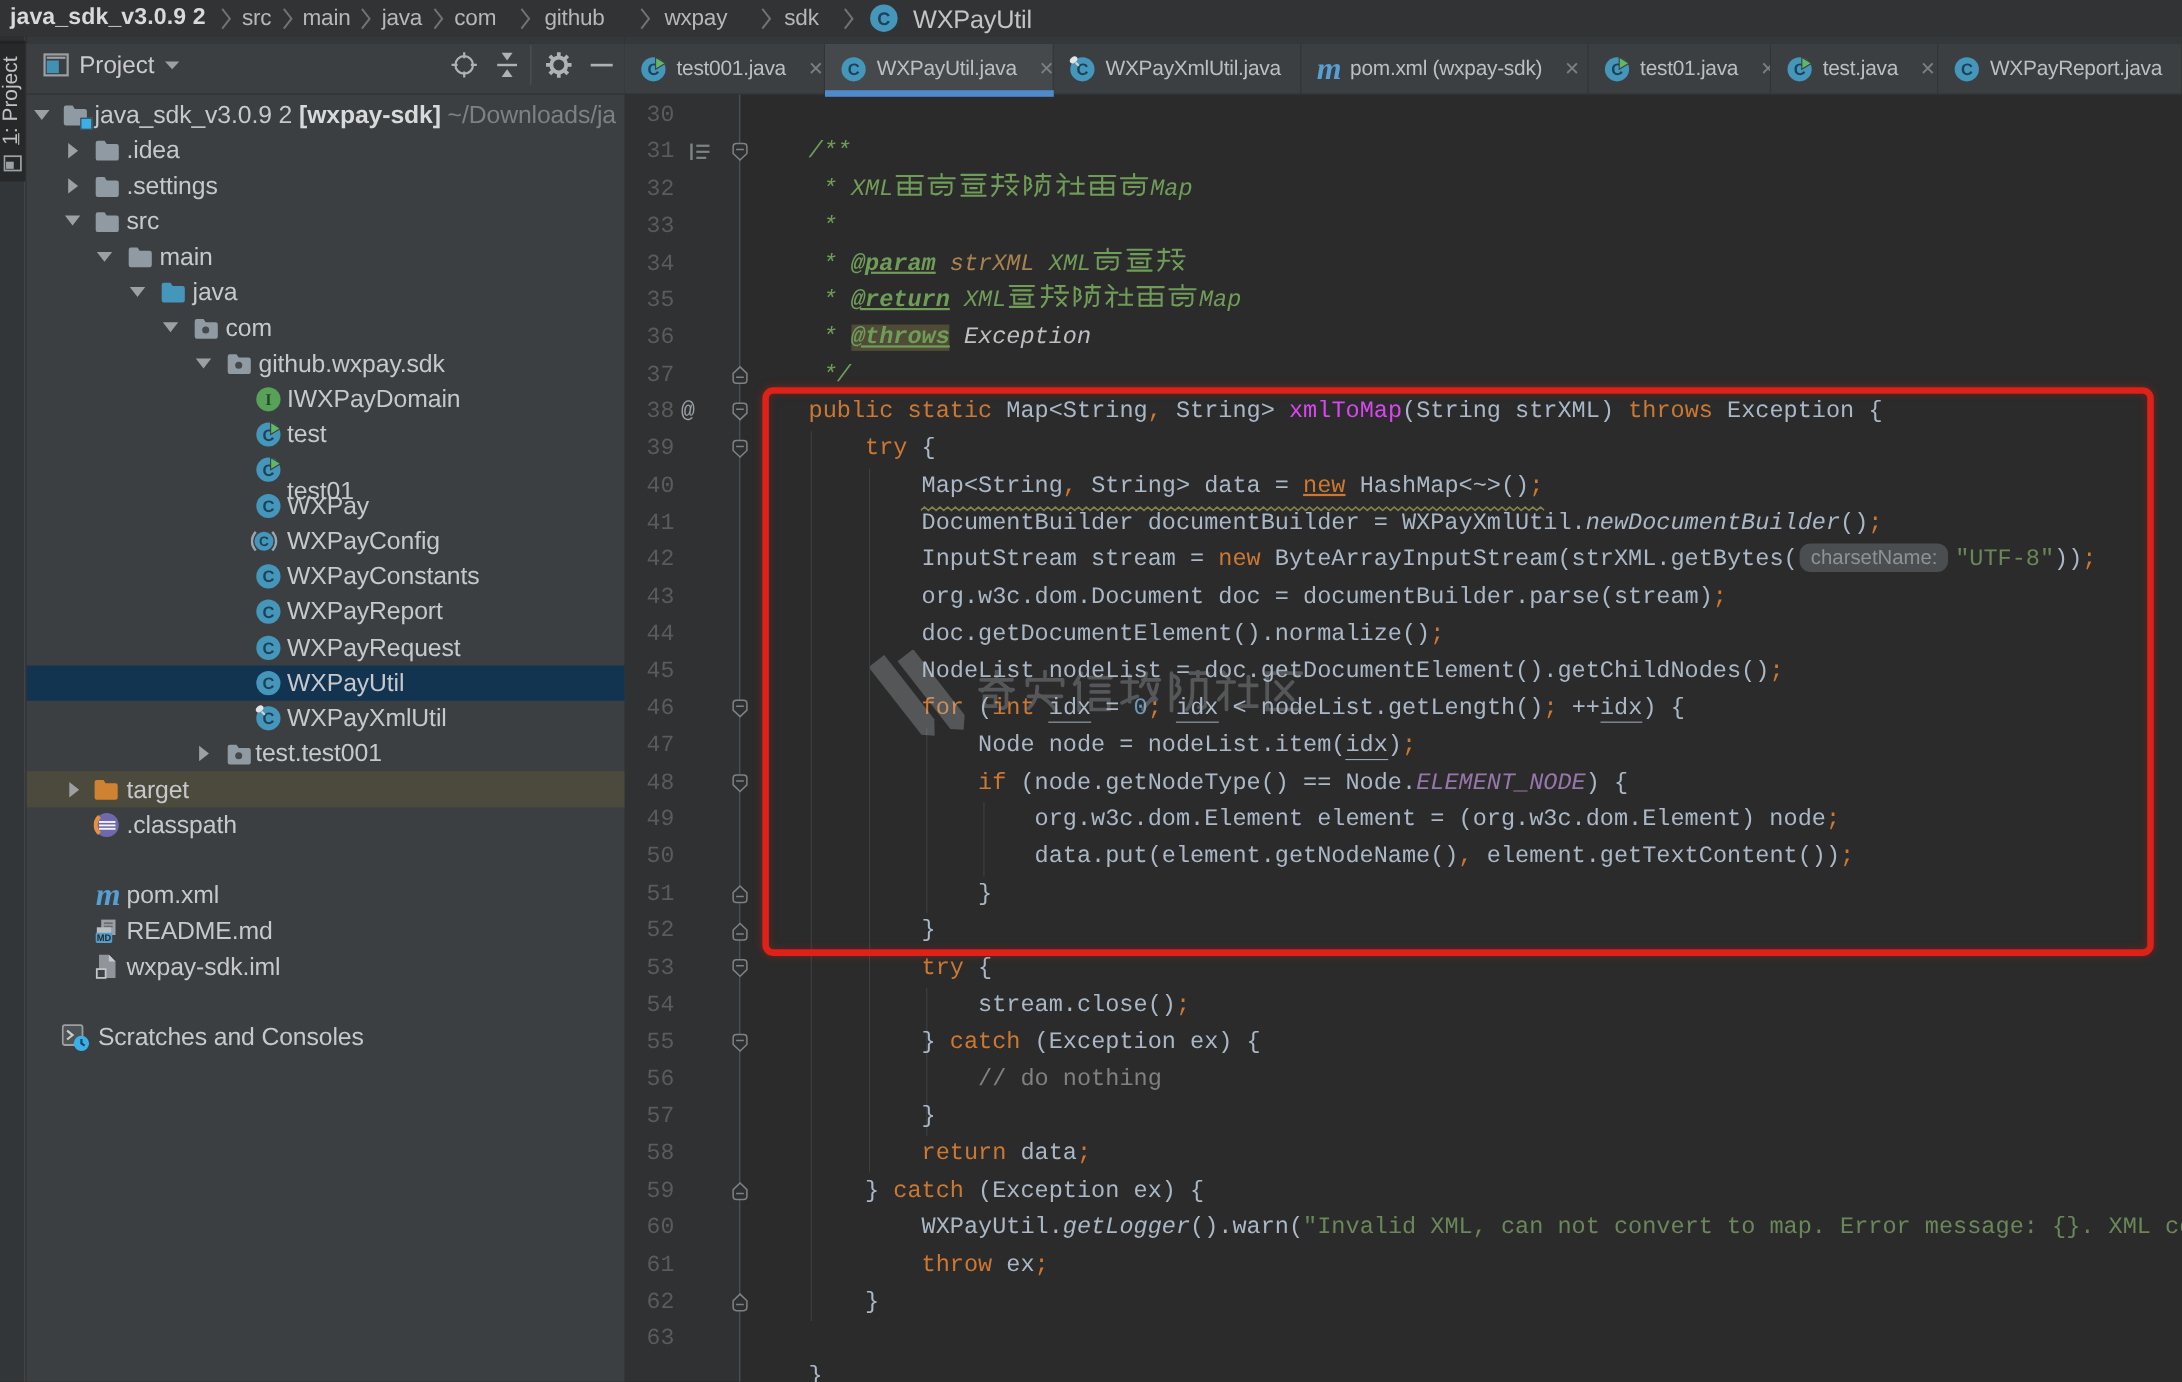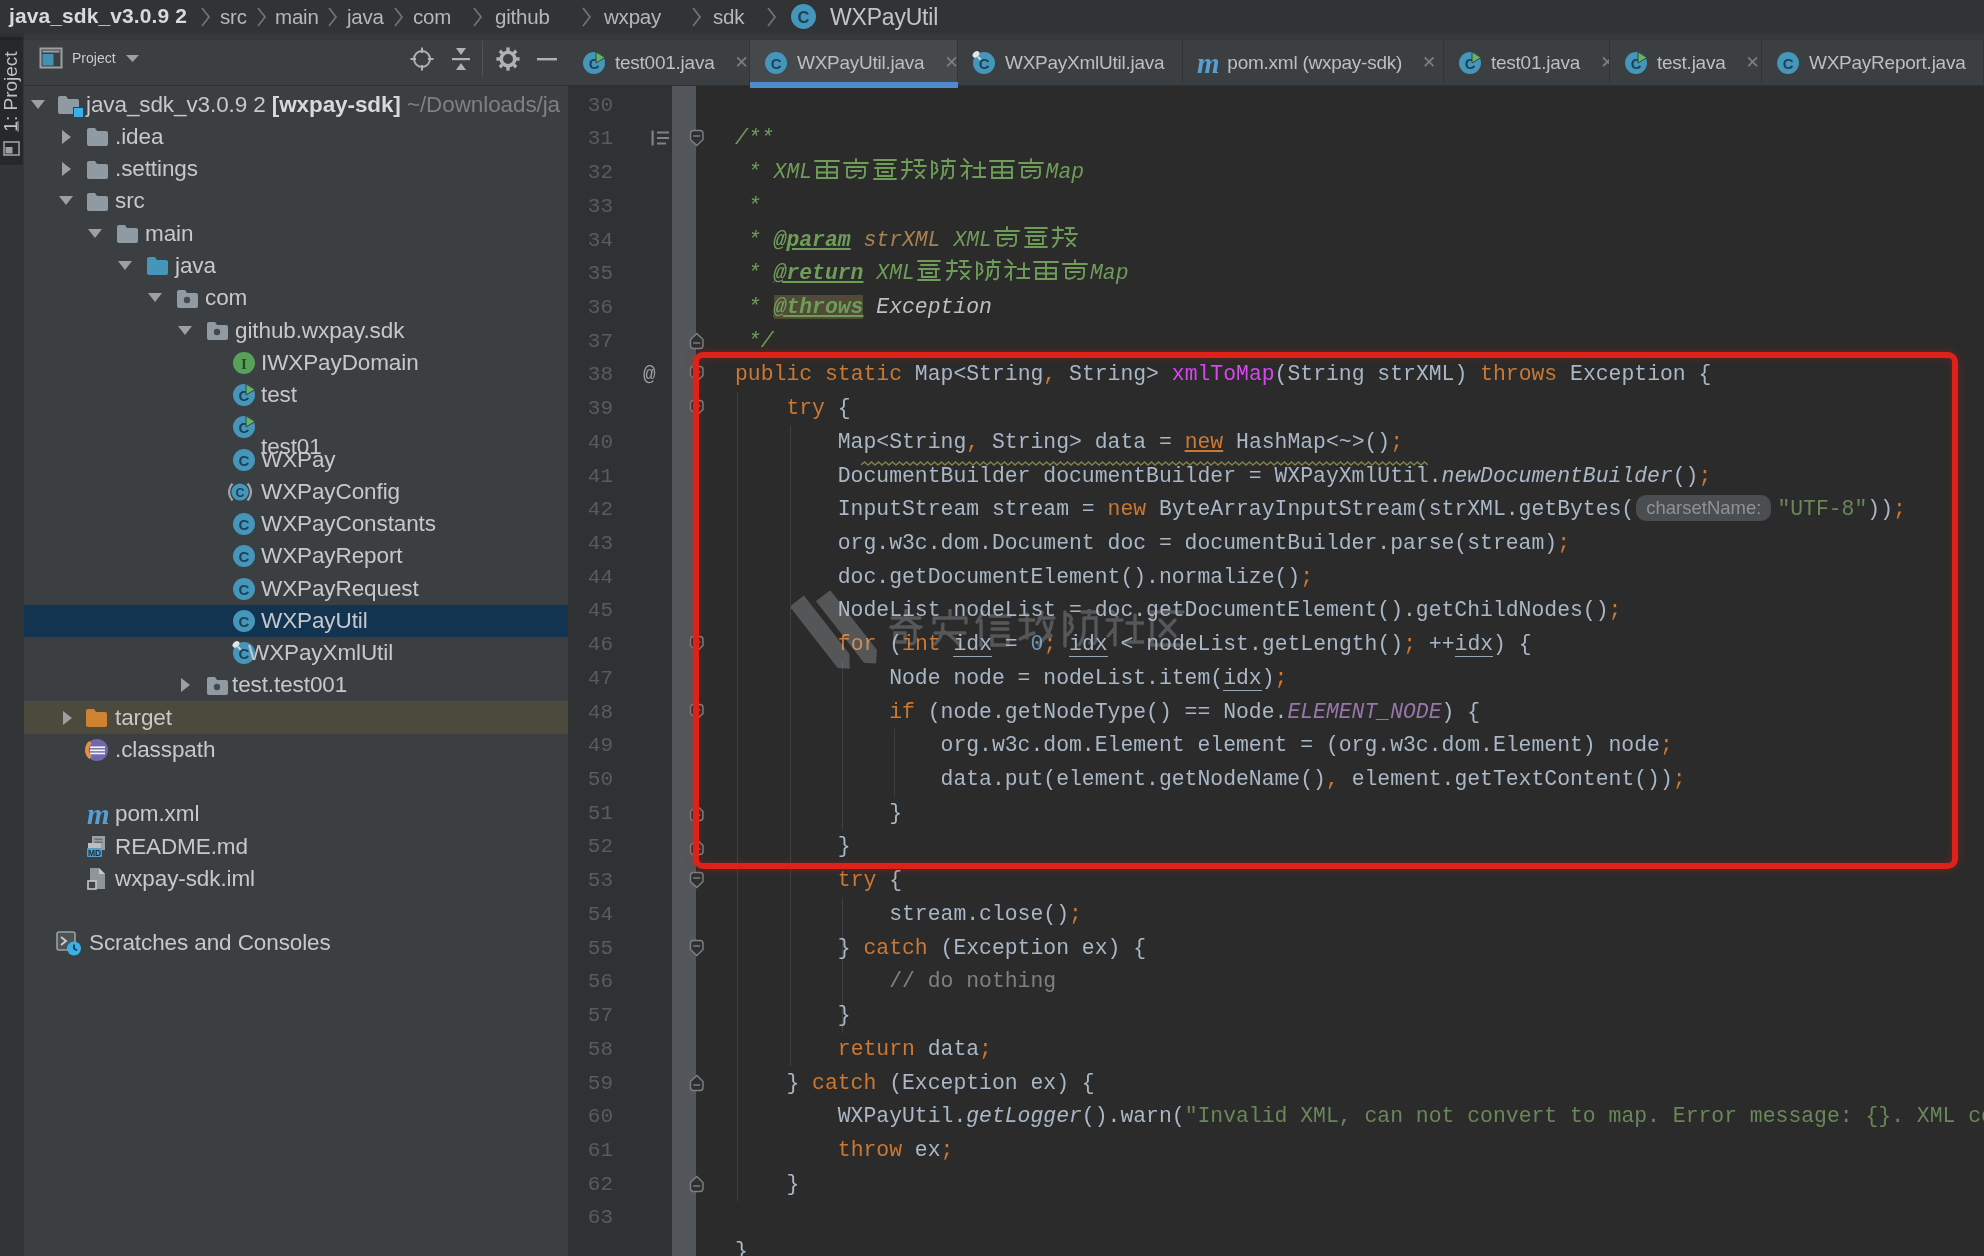--- a/index.html
+++ b/index.html
@@ -1,15 +1,15 @@
 <!DOCTYPE html>
 <html><head><meta charset="utf-8"><style>
 *{margin:0;padding:0;box-sizing:border-box;}
 html,body{width:1984px;height:1256px;overflow:hidden;background:#2b2b2b;font-family:"Liberation Sans",sans-serif;}
-.abs{position:absolute;padding-left:24px;}
+.abs{position:absolute;}
 #crumb{left:0;top:0;width:1984px;height:33px;background:#313335;}
 #crumb .t{font-weight:bold;color:#d7d9db;font-size:21px;letter-spacing:.1px;}
 #crumb .i{color:#b4b8bb;font-size:20.5px;letter-spacing:-0.2px;}
 #stripe{left:0;top:33px;width:23px;height:1223px;background:#333639;border-right:1px solid #46494c;}
 #stripe .press{position:absolute;left:0;top:4px;width:23px;height:128px;background:#272829;}
 #vtext{position:absolute;left:-44px;top:47px;width:110px;height:23px;transform:rotate(-90deg);color:#bfc2c4;font-size:19px;text-align:center;}
 #vtext u{text-decoration:underline;}
 #panel{left:24px;top:33px;width:544px;height:1223px;background:#3c3f41;overflow:hidden;}
 #phead{position:absolute;left:0;top:0;width:544px;height:53px;border-bottom:1px solid #2e3031;}
 #ptitle{position:absolute;left:15px;top:13px;display:flex;align-items:center;gap:9px;color:#c6c8cb;font-size:21px;}
@@ -97,21 +97,21 @@
       </svg></div>
   </div>
 <div class="abs" id="panel">
 <div id="phead">
       <div id="ptitle">
         <svg width="24" height="24" viewBox="0 0 24 24" style="">
           <rect x="1.5" y="2.5" width="21" height="19" fill="none" stroke="#9da0a2" stroke-width="2"></rect>
           <rect x="3.5" y="8" width="11" height="11.5" fill="#4191b5"></rect>
           <rect x="3.5" y="4.5" width="17" height="2" fill="#9da0a2"></rect>
         </svg>
-        <span style="font-size:14px;color:#c9cbce;">Project</span>
+        <span style="font-size:22px;color:#c9cbce;">Project</span>
         <svg width="15" height="10" viewBox="0 0 15 10">
           <polygon points="1,2 14,2 7.5,9" fill="#9da0a2"></polygon>
         </svg>
       </div>
       <div style="position:absolute;right:133px;top:13px;"><svg width="26" height="26" viewBox="0 0 26 26" style="">
           <circle cx="13" cy="13" r="8" fill="none" stroke="#afb1b3" stroke-width="2"></circle>
           <line x1="13" y1="1.5" x2="13" y2="7" stroke="#afb1b3" stroke-width="2"></line>
           <line x1="13" y1="19" x2="13" y2="24.5" stroke="#afb1b3" stroke-width="2"></line>
           <line x1="1.5" y1="13" x2="7" y2="13" stroke="#afb1b3" stroke-width="2"></line>
           <line x1="19" y1="13" x2="24.5" y2="13" stroke="#afb1b3" stroke-width="2"></line>
@@ -367,21 +367,21 @@
     </div>
 <div class="trow " style="top:603.9px;height:32.25px;">
       <div style="position:absolute;left:208px;display:flex;align-items:center;">
         <svg width="25" height="24" viewBox="0 0 25 24" style="">
           <circle cx="12" cy="12" r="11" fill="#4596bb"></circle>
           <text x="12" y="17.5" font-family="Liberation Sans" font-size="15" font-weight="bold" fill="#1d4156" text-anchor="middle">C</text>
           <ellipse cx="4" cy="3.4" rx="3.8" ry="2.7" fill="#e2e6e9" transform="rotate(-38 4 3.4)"></ellipse>
           <line x1="5.8" y1="5.8" x2="8.8" y2="8.8" stroke="#cdd1d5" stroke-width="2"></line>
         </svg>
       </div>
-      <div style="position:absolute;left:224px;display:flex;align-items:center;">
+      <div style="position:absolute;left:237px;display:flex;align-items:center;">
         <span class="tree" style="position:static;">WXPayXmlUtil</span>
       </div>
     </div>
 <div class="trow " style="top:636.1px;height:32.25px;">
       <div style="position:absolute;left:152px;display:flex;align-items:center;">
         <svg width="18" height="18" viewBox="0 0 18 18" style="">
           <polygon points="5,2 14,9 5,16" fill="#9da0a2"></polygon>
         </svg>
       </div>
       <div style="position:absolute;left:182px;display:flex;align-items:center;">

